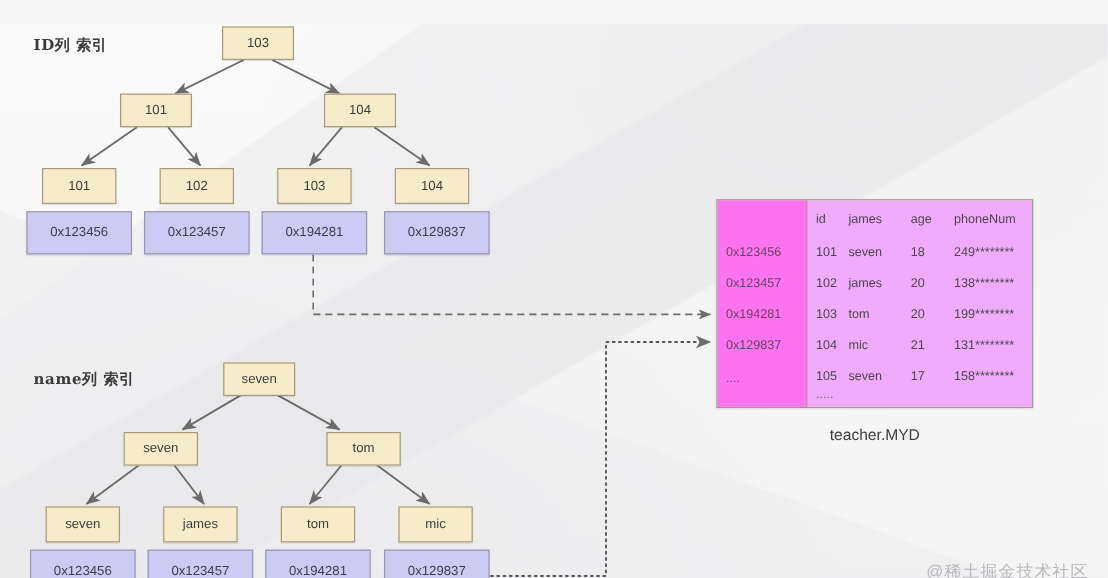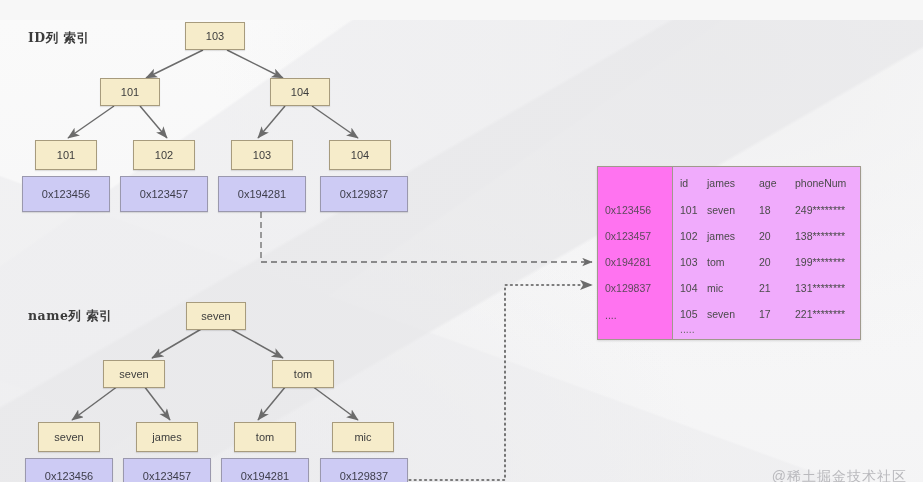--- a/index.html
+++ b/index.html
@@ -240,23 +240,24 @@
       <div class="drow" style="top:115px;">
         <span class="c-id">104</span>
         <span class="c-name">mic</span>
         <span class="c-age">21</span>
         <span class="c-phone">131********</span>
       </div>
       <div class="drow" style="top:141px;">
         <span class="c-id">105</span>
         <span class="c-name">seven</span>
         <span class="c-age">17</span>
-        <span class="c-phone">221********</span>
+        <span class="c-phone">158********</span>
       </div>
 
       <div class="ellip" style="top:156px;">.....</div>
     </div>
   </div>
 
+  <div id="datafile-caption">teacher.MYD</div>
 
   <div id="watermark">@稀土掘金技术社区</div>
 
 </div>
 
 </body></html>

